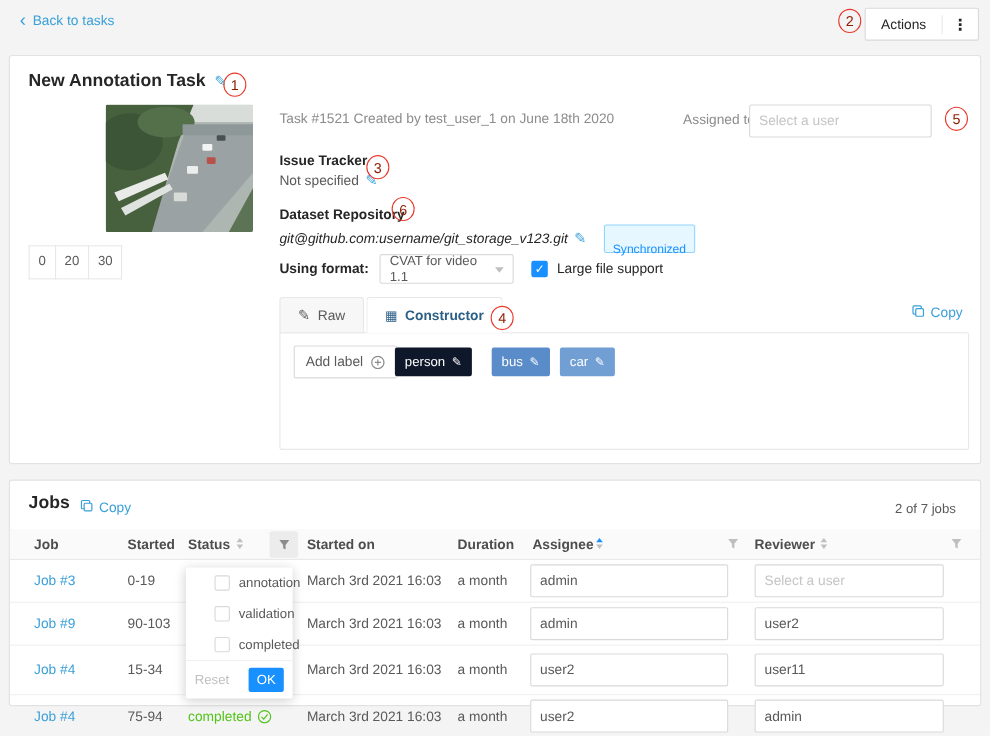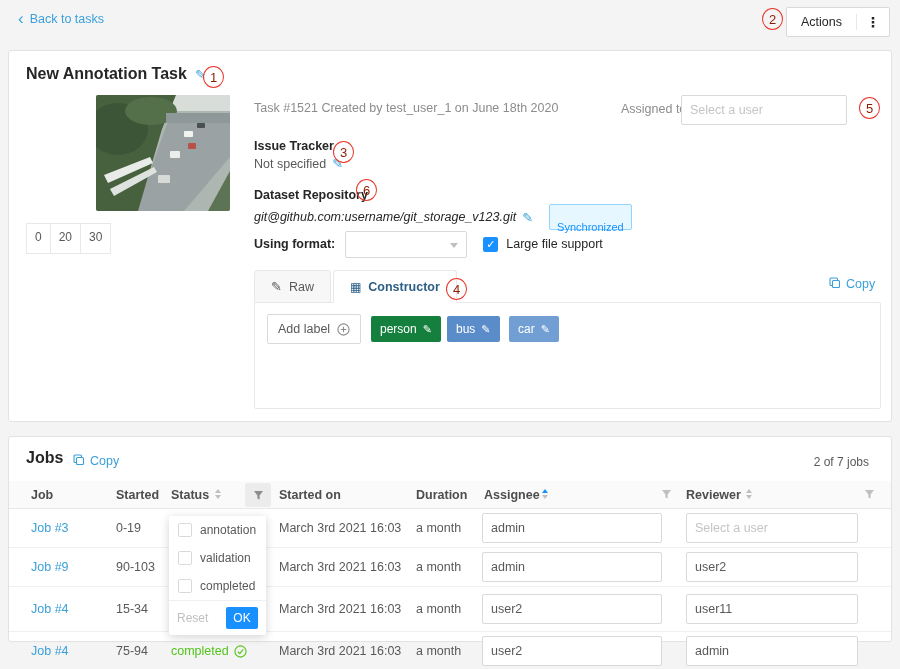--- a/index.html
+++ b/index.html
@@ -70,21 +70,21 @@
   .funnel { position:absolute; cursor:pointer; }
   .funnel-box { position:absolute; left:236px; top:2px; width:26px; height:24px; background:#ececec; border-radius:2px; display:flex; align-items:center; justify-content:center; cursor:pointer; }
   .jrow { position:absolute; left:0; width:882px; border-bottom:1px solid #f0f0f0; }
   .jcell { position:absolute; top:50%; transform:translateY(-50%); }
   .job-link { color:#3aa0d9; cursor:pointer; }
   .cell-input { position:absolute; top:50%; transform:translateY(-50%); }
   .status-done { color:#52c41a; display:flex; align-items:center; gap:5px; }
 
   
   .filter-dd { position:absolute; left:160px; top:79px; width:97px; background:#fff; border-radius:2px; box-shadow:0 2px 10px rgba(0,0,0,0.18); z-index:10; }
-  .fd-item { display:flex; align-items:center; gap:8px; padding:7px 9px; cursor:pointer; }
+  .fd-item { display:flex; align-items:center; gap:8px; padding:7px 26px; cursor:pointer; }
   .fd-check { width:14px; height:14px; border:1px solid #d9d9d9; border-radius:2px; background:#fff; flex:none; }
   .fd-label { font-size:12px; color:#595959; }
   .fd-footer { border-top:1px solid #f0f0f0; display:flex; align-items:center; justify-content:space-between; padding:6px 8px; }
   .fd-reset { color:#c0c0c0; font-size:12px; cursor:pointer; }
   .fd-ok { background:#1890ff; color:#fff; border:none; border-radius:2px; font-size:12px; height:22px; width:32px; cursor:pointer; font-family:inherit; }
 
   
   .marker { position:absolute; width:21px; height:22px; border:1.6px solid #e8372a; border-radius:50%; display:flex; align-items:center; justify-content:center; font-size:13px; color:#8d1b00; z-index:20; background:transparent; }
 
   svg { display:block; }
@@ -162,20 +162,21 @@
         <circle cx="6" cy="6" r="5" fill="none" stroke="#1890ff" stroke-width="1.2"></circle>
         <polyline points="3.5,6 5.3,7.8 8.5,4.2" fill="none" stroke="#1890ff" stroke-width="1.2"></polyline>
       </svg>
       <span>Synchronized</span>
     </span>
   </div>
 
   <div class="format-row">
     <span class="format-label">Using format:</span>
     <div class="select-box">
+      <span>CVAT for video 1.1</span>
       <span class="select-caret"></span>
     </div>
     <div class="cb">✓</div>
     <span class="cb-label">Large file support</span>
   </div>
 
   <div class="tabs-row">
     <div class="tab inactive">
       <span class="pencil" style="color:#595959;">✎</span>
       <span>Raw</span>
@@ -194,21 +195,21 @@
   </div>
 
   <div class="tab-content">
     <div class="add-label-btn">
       <span>Add label</span>
       <svg width="13" height="13" viewBox="0 0 14 14">
         <circle cx="7" cy="7" r="6" fill="none" stroke="#8c8c8c" stroke-width="1.2"></circle>
         <path d="M7 4 V10 M4 7 H10" stroke="#8c8c8c" stroke-width="1.2"></path>
       </svg>
     </div>
-    <div class="chip" style="left: 116px; background-color: #15803d; align-items: center;">
+    <div class="chip" style="left: 104px; background-color: #0f172a; align-items: center;">
       <span>person</span>
       <span class="pencil">✎</span>
     </div>
     <div class="chip" style="left: 192px; background-color: rgb(90, 140, 201);">
       <span>bus</span>
       <span class="pencil">✎</span>
     </div>
     <div class="chip" style="left: 254px; background-color: rgb(113, 159, 212);">
       <span>car</span>
       <span class="pencil">✎</span>

